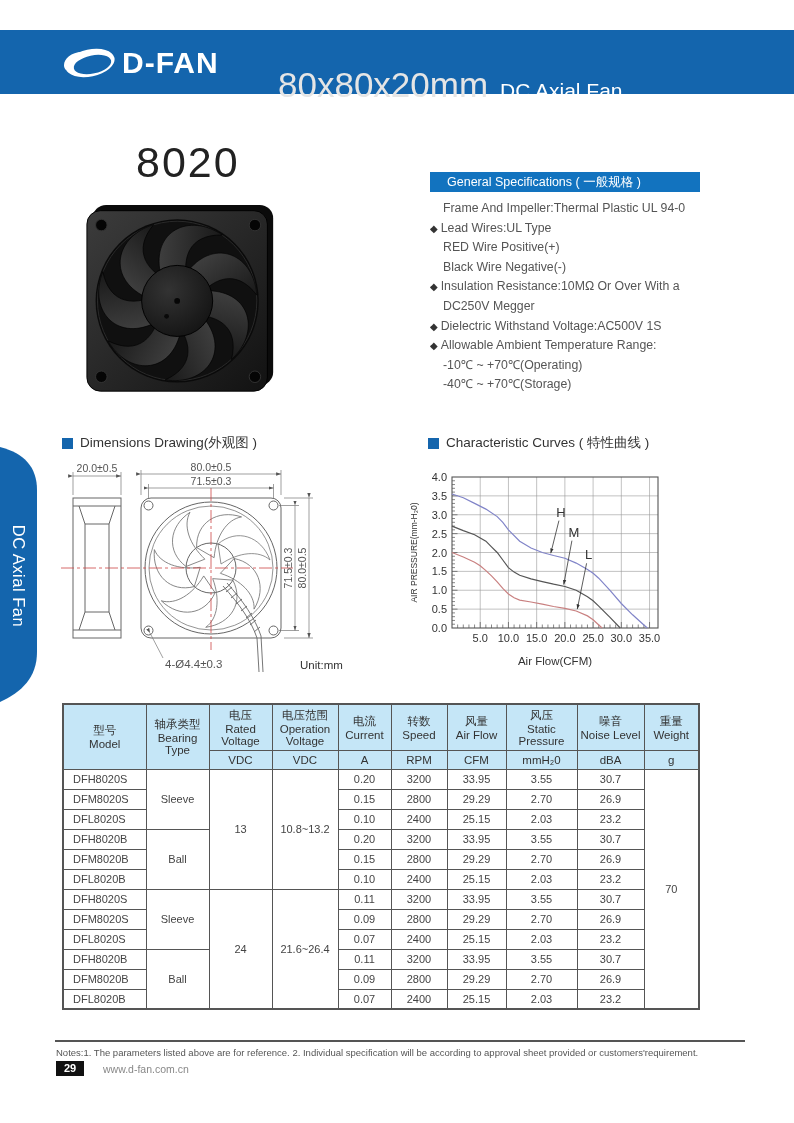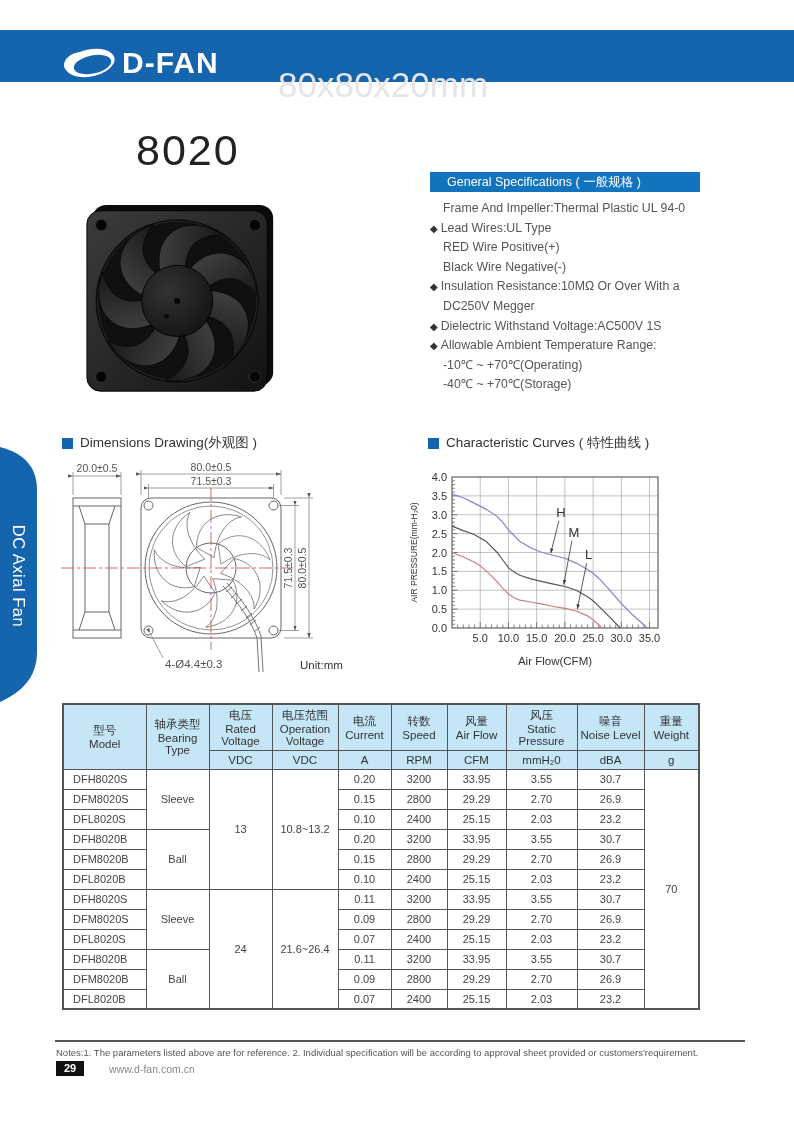--- a/index.html
+++ b/index.html
@@ -1,32 +1,32 @@
 <!DOCTYPE html>
 <html><head>
 <meta charset="utf-8">
 <style>
   * { margin:0; padding:0; box-sizing:border-box; }
   body { width:794px; height:1123px; position:relative; background:#fff;
          font-family:"Liberation Sans", sans-serif; color:#333; overflow:hidden; }
   .abs { position:absolute; }
 
   
-  .header-band { top:30px; left:0; width:794px; height:52px; background:#1465ad; }
+  .header-band { top:30px; left:0; width:794px; height:64px; background:#1465ad; }
   .brand { left:62px; top:14px; display:flex; align-items:center; gap:6px; }
   .brand-name { color:#fff; font-size:30px; font-weight:bold; letter-spacing:1px; }
   .size-title { left:278px; top:37px; color:#e5e5e5; font-size:35px; line-height:1; font-weight:normal; }
   .type-title { left:500px; top:50px; color:#fff; font-size:21px; line-height:1; }
 
   
   .side-tab { left:0; top:440px; width:44px; height:272px; }
   .side-tab-label { left:-62px; top:566px; width:160px; height:20px; text-align:center;
     color:#fff; font-size:16.5px; transform:rotate(90deg); letter-spacing:0.5px; }
 
-  .model-title { left:136px; top:126px; font-size:43px; color:#222; letter-spacing:2px; }
+  .model-title { left:136px; top:138px; font-size:43px; color:#222; letter-spacing:2px; }
 
   
   .gs-bar { left:430px; top:172px; width:270px; height:20px; background:#1273bf; color:#fff;
     font-size:12.5px; line-height:20px; padding-left:17px; }
   .gs-list { left:430px; top:199px; width:300px; font-size:12.3px; color:#555; }
   .gs-item { line-height:19.6px; white-space:nowrap; }
   .gs-item .blt { color:#333; font-size:10px; margin-right:3px; }
   .gs-item.cont { padding-left:13px; }
 
   
@@ -41,21 +41,21 @@
     border:2px solid #555; table-layout:fixed; }
   .spec-table th, .spec-table td { border:1px solid #555; text-align:center; padding:1px 2px; }
   .spec-table thead th { background:#c5e6f7; font-weight:normal; color:#333; font-size:11.5px; }
   .spec-table .hrow1 th { height:46px; }
   .spec-table .hrow2 th { height:19px;margin-top:19px; }
   .spec-table tbody td { height:20px; }
   .spec-table td.model { text-align:left; padding-left:9px; }
 
   .rule { left:55px; top:1040px; width:690px; height:2px; background:#555; }
   .notes { left:56px; top:1047px; width:700px; font-size:9.5px; color:#555; }
-  .footer { left:56px; top:1061px; display:flex; align-items:center; gap:25px; }
+  .footer { left:56px; top:1061px; display:flex; align-items:center; gap:19px; }
   .page-no { background:#111; color:#fff; font-size:11px; font-weight:bold;
     width:28px; height:15px; text-align:center; line-height:15px; }
   .site-url { font-size:10.5px; color:#888; }
 
   svg text { font-family:"Liberation Sans", sans-serif; }
 </style>
 </head>
 <body>
 
 <div class="abs header-band">

